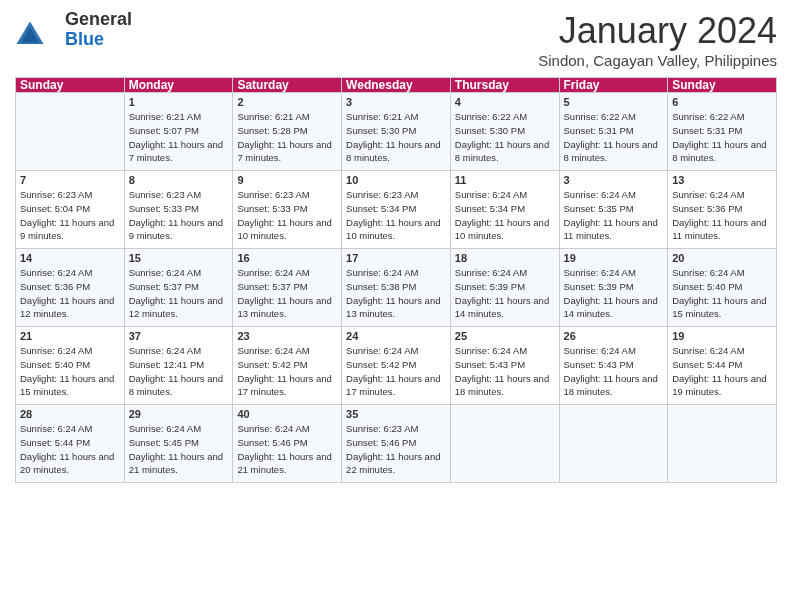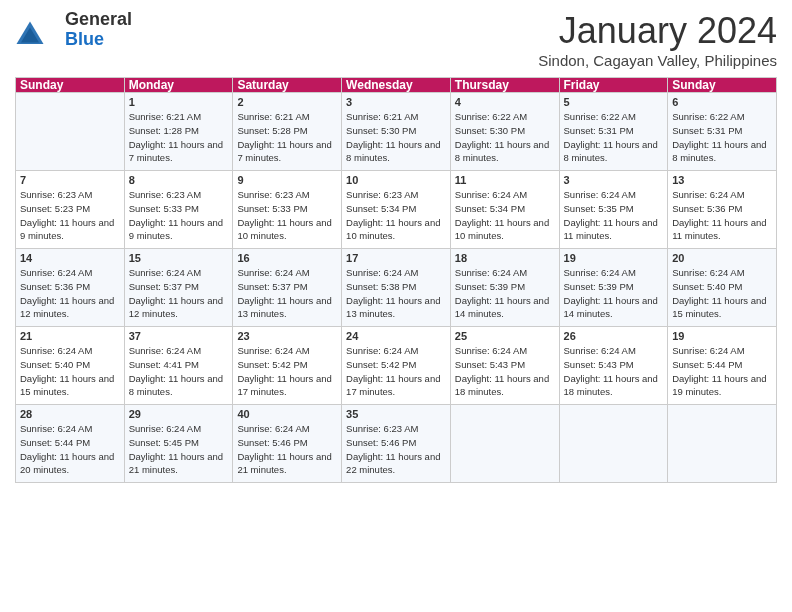--- a/index.html
+++ b/index.html
@@ -120,21 +120,21 @@
           <th>Sunday</th>
         </tr>
     </thead>
     <tbody id="calendar-body">
     <tr>
           <td></td>
           <td>
             <span class="day-number">1</span>
             <div class="cell-content">
               <div>Sunrise: 6:21 AM</div>
-              <div>Sunset: 1:28 PM</div>
+              <div>Sunset: 5:07 PM</div>
               <div>Daylight: 11 hours and 7 minutes.</div>
             </div>
           </td>
           <td>
             <span class="day-number">2</span>
             <div class="cell-content">
               <div>Sunrise: 6:21 AM</div>
               <div>Sunset: 5:28 PM</div>
               <div>Daylight: 11 hours and 7 minutes.</div>
             </div>
@@ -170,21 +170,21 @@
               <div>Sunset: 5:31 PM</div>
               <div>Daylight: 11 hours and 8 minutes.</div>
             </div>
           </td>
         </tr>
         <tr>
           <td>
             <span class="day-number">7</span>
             <div class="cell-content">
               <div>Sunrise: 6:23 AM</div>
-              <div>Sunset: 5:23 PM</div>
+              <div>Sunset: 5:04 PM</div>
               <div>Daylight: 11 hours and 9 minutes.</div>
             </div>
           </td>
           <td>
             <span class="day-number">8</span>
             <div class="cell-content">
               <div>Sunrise: 6:23 AM</div>
               <div>Sunset: 5:33 PM</div>
               <div>Daylight: 11 hours and 9 minutes.</div>
             </div>
@@ -294,21 +294,21 @@
             <div class="cell-content">
               <div>Sunrise: 6:24 AM</div>
               <div>Sunset: 5:40 PM</div>
               <div>Daylight: 11 hours and 15 minutes.</div>
             </div>
           </td>
           <td>
             <span class="day-number">37</span>
             <div class="cell-content">
               <div>Sunrise: 6:24 AM</div>
-              <div>Sunset: 4:41 PM</div>
+              <div>Sunset: 12:41 PM</div>
               <div>Daylight: 11 hours and 8 minutes.</div>
             </div>
           </td>
           <td>
             <span class="day-number">23</span>
             <div class="cell-content">
               <div>Sunrise: 6:24 AM</div>
               <div>Sunset: 5:42 PM</div>
               <div>Daylight: 11 hours and 17 minutes.</div>
             </div>

